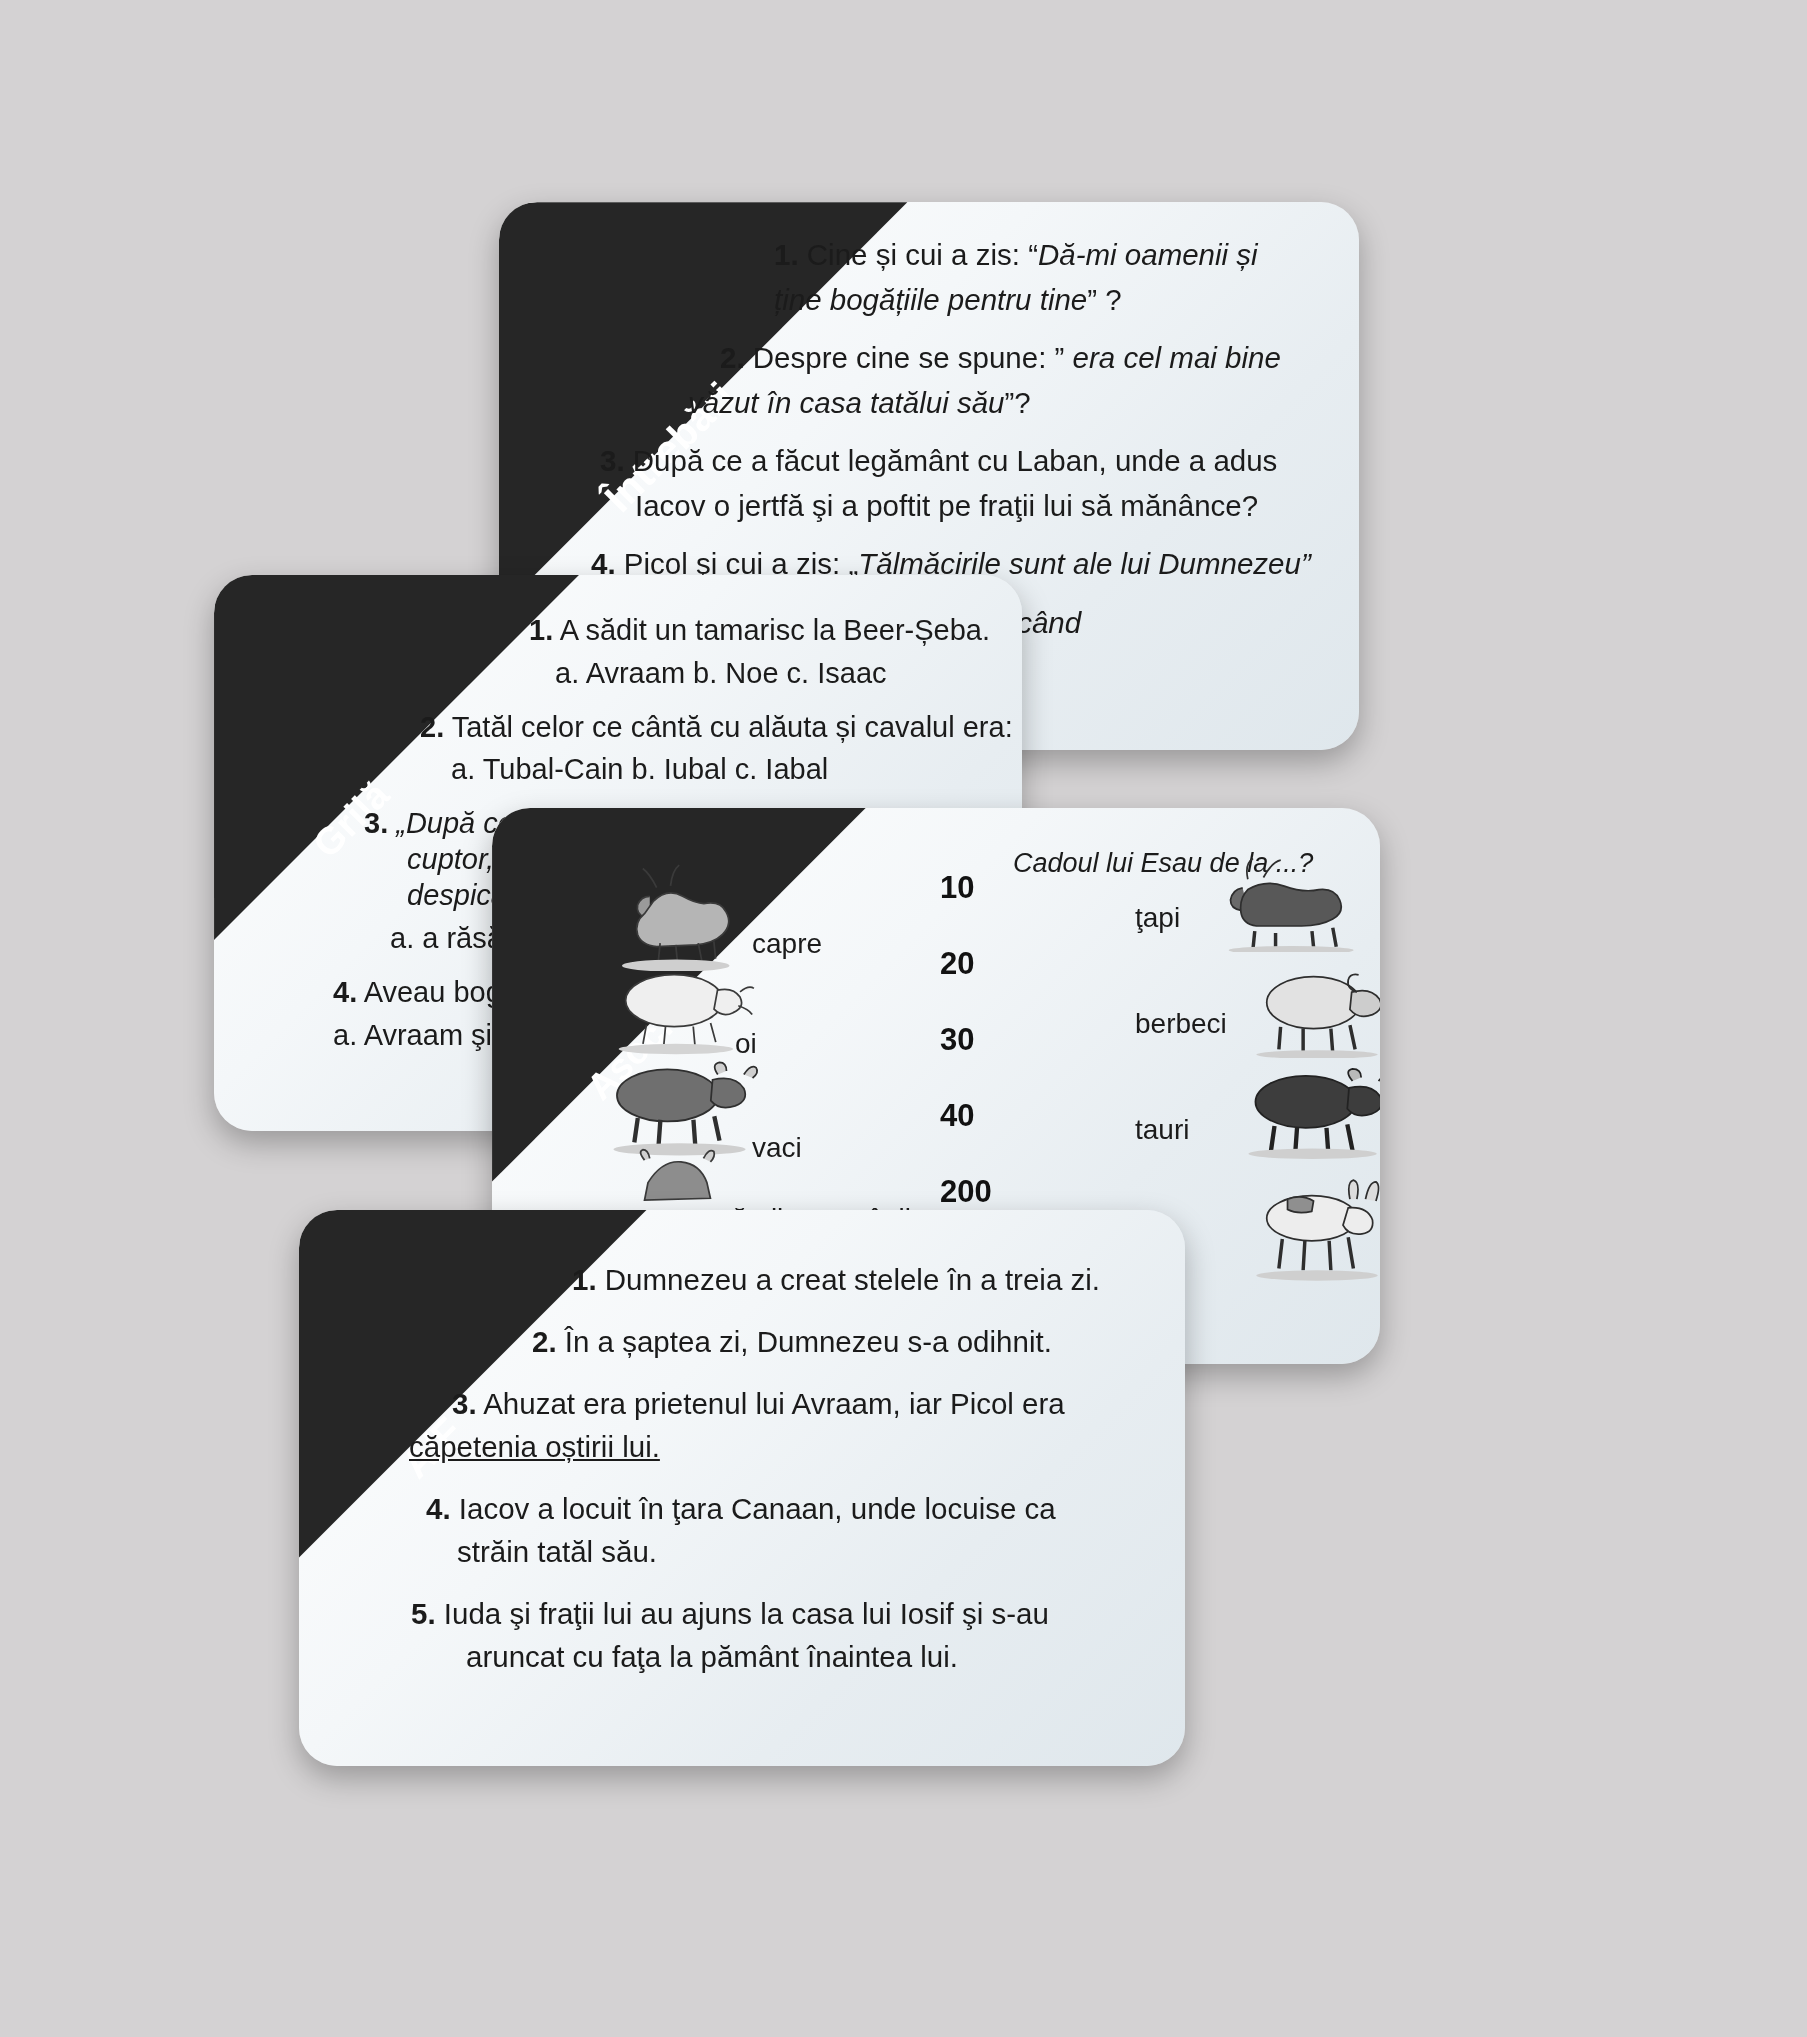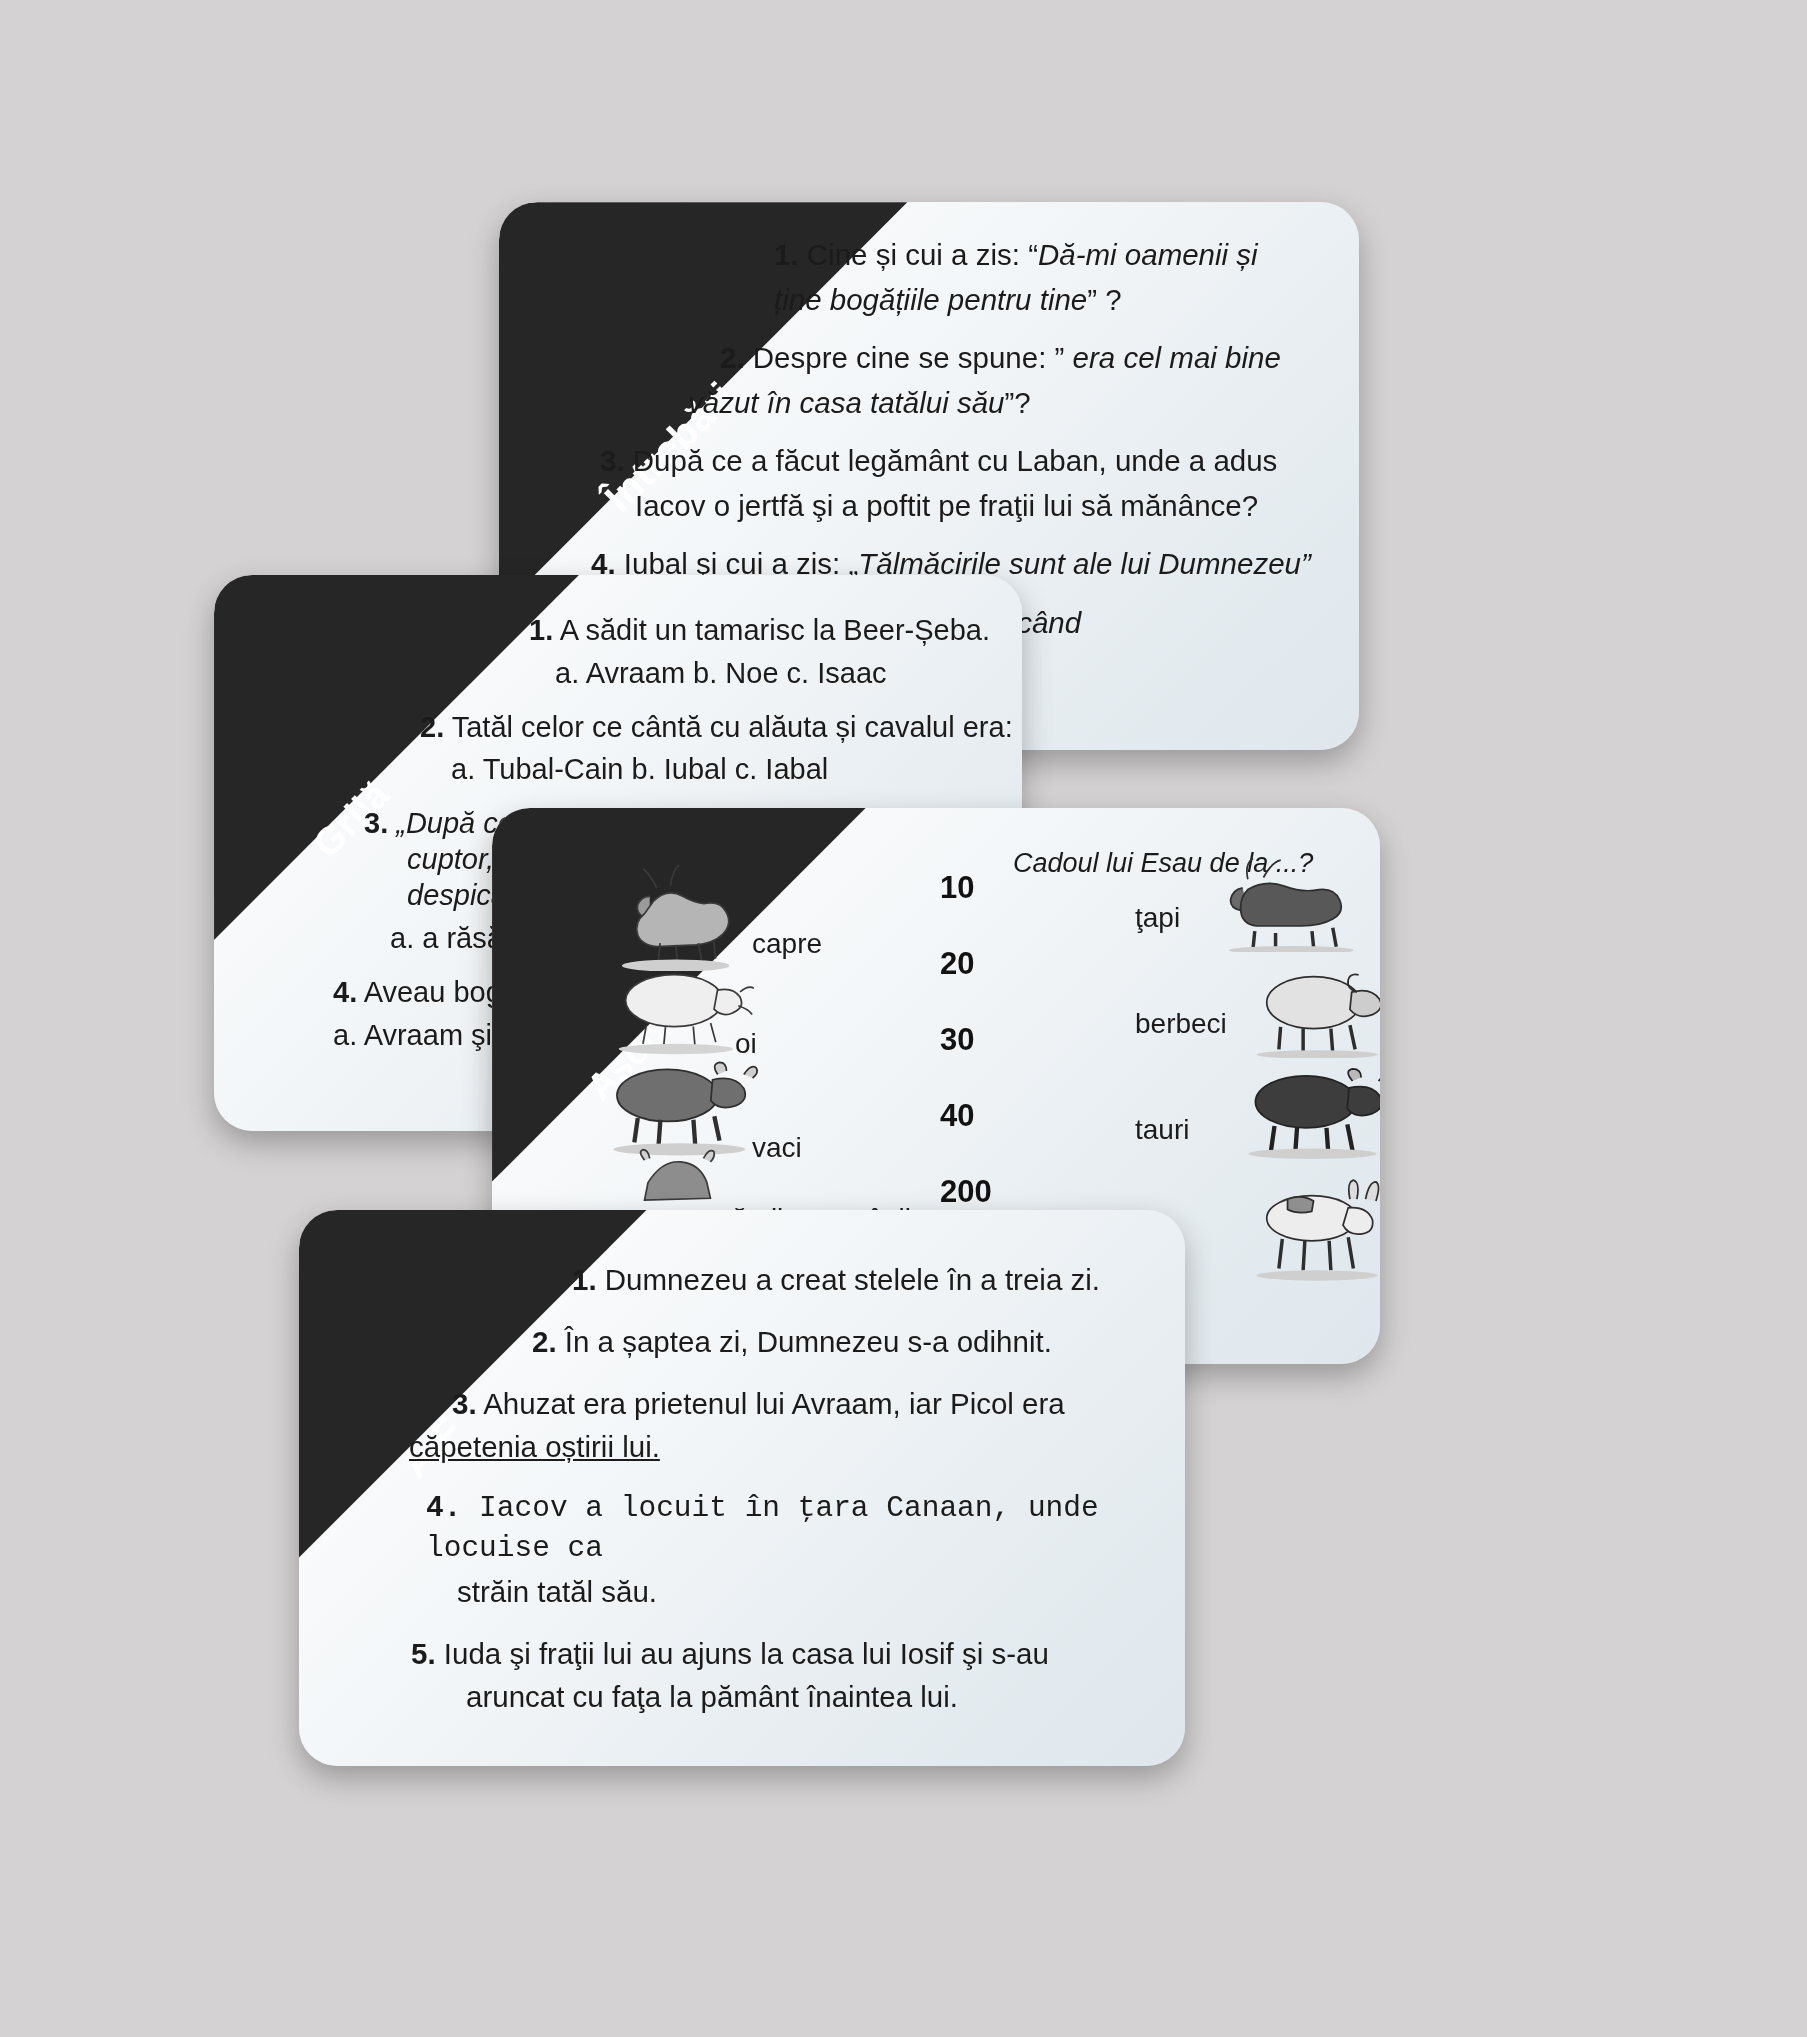--- a/index.html
+++ b/index.html
@@ -206,21 +206,21 @@
         <div class="qline l3">
           <b>3.</b>
           <span>După ce a făcut legământ cu Laban, unde a adus</span>
         </div>
         <div class="qline" style="margin-top:-14px; margin-left:96px;">
           <span>Iacov o jertfă şi a poftit pe fraţii lui să mănânce?</span>
         </div>
 
         <div class="qline l4" style="margin-left:52px;">
           <b>4.</b>
-          <span>Iubal şi cui a zis: „</span><i>Tălmăcirile sunt ale lui Dumnezeu”</i>
+          <span>Picol şi cui a zis: „</span><i>Tălmăcirile sunt ale lui Dumnezeu”</i>
         </div>
         <div class="qline" style="margin-left:365px;">
           <i>de mine când</i>
         </div>
       </div>
     </div>
   </div>
 
   <div class="card" id="card-grila">
     <div class="card-inner">
@@ -434,21 +434,21 @@
           <b>2.</b>
           <span>În a șaptea zi, Dumnezeu s-a odihnit.</span>
         </div>
 
         <div class="qline a3" style="margin-bottom:3.5px;">
           <b>3.</b>
           <span>Ahuzat era prietenul lui Avraam, iar Picol era</span>
         </div>
         <div class="qline" style="margin-left:70px;text-decoration:underline;">căpetenia oștirii lui.</div>
 
-        <div class="qline a4" style="margin-bottom:3.5px;font-family:Liberation Mono, monospace;">
+        <div class="qline a4" style="margin-bottom:3.5px;">
           <b>4.</b>
           <span>Iacov a locuit în ţara Canaan, unde locuise ca</span>
         </div>
         <div class="qline" style="margin-left:118px;">străin tatăl său.</div>
 
         <div class="qline a5" style="margin-bottom:3.5px;">
           <b>5.</b>
           <span>Iuda şi fraţii lui au ajuns la casa lui Iosif şi s-au</span>
         </div>
         <div class="qline" style="margin-left:127px;">aruncat cu faţa la pământ înaintea lui.</div>

